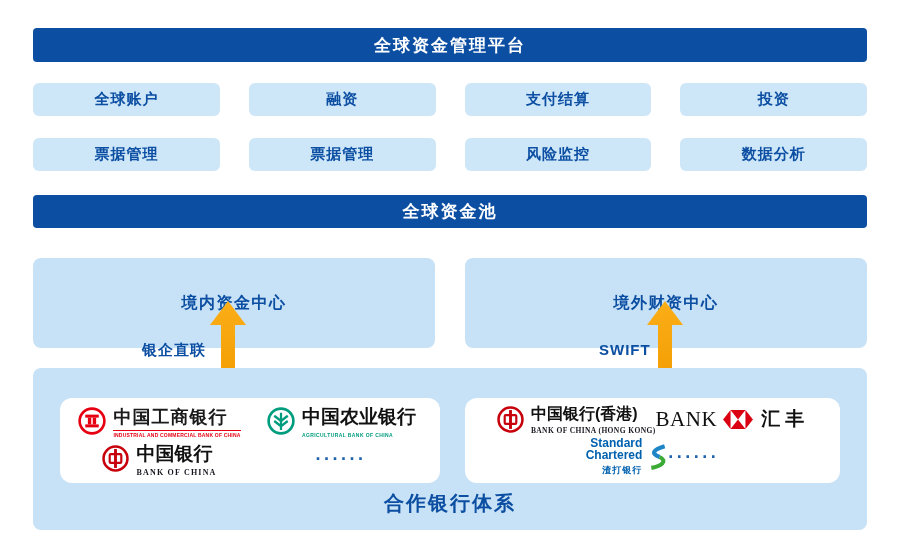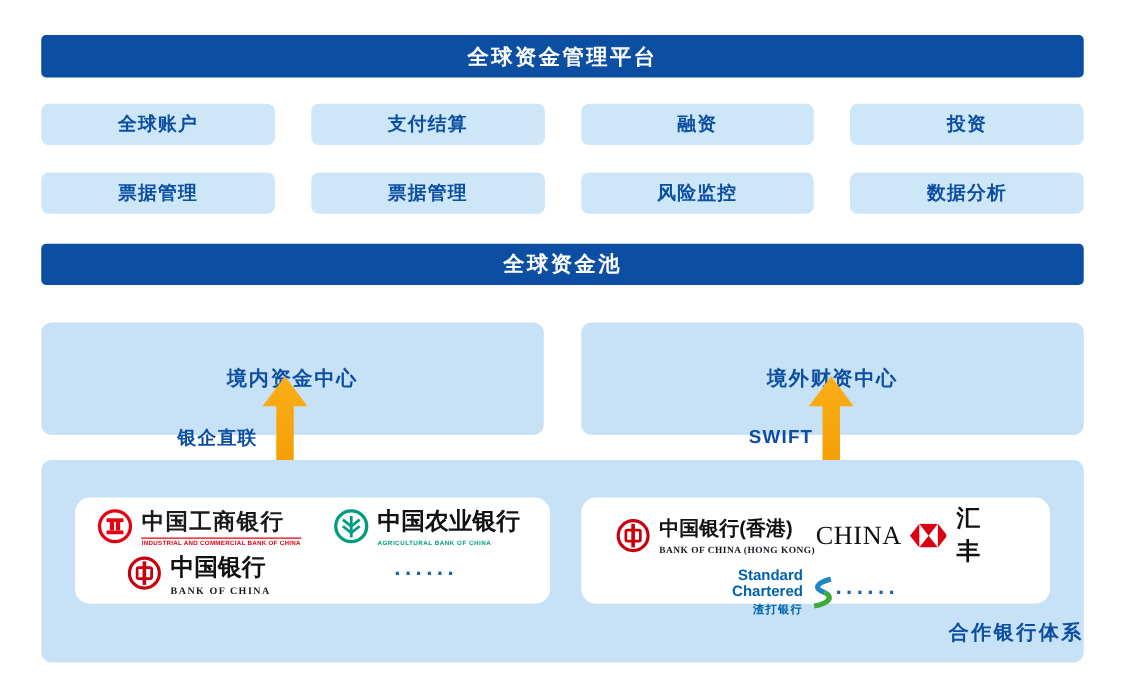--- a/index.html
+++ b/index.html
@@ -50,22 +50,22 @@
   }
   .link-label.left { left:128px; width:78px; text-align:right; }
   .link-label.right { left:599px; }
 
   
   .panel {
     position:absolute; left:33px; top:368px; width:834px; height:162px;
     background:#C7E2F6; border-radius:8px;
   }
   .panel-title {
-    position:absolute; bottom:13px; left:0; width:100%; text-align:right;
-    color:#0B4EA2; font-size:16px; font-weight:700; letter-spacing:2px;
+    position:absolute; bottom:13px; left:0; width:100%; text-align:center;
+    color:#0B4EA2; font-size:20px; font-weight:700; letter-spacing:2px;
   }
   .white-box {
     position:absolute; top:30px; height:85px; background:#ffffff; border-radius:12px;
     display:flex; flex-direction:column; justify-content:space-evenly;
     padding:4px 8px; box-sizing:border-box;
   }
   .white-box.domestic { left:27px; width:380px; }
   .white-box.overseas { left:432px; width:375px;align-items:center; }
   .bank-row { display:flex; align-items:center; }
   .bank-cell {
@@ -97,22 +97,22 @@
 <body>
 
 <div class="canvas">
 
   <div class="banner platform">
     <span>全球资金管理平台</span>
   </div>
 
   <div class="tile-row row1">
     <div class="tile">全球账户</div>
+    <div class="tile">融资</div>
     <div class="tile">支付结算</div>
-    <div class="tile">融资</div>
     <div class="tile">投资</div>
   </div>
 
   <div class="tile-row row2">
     <div class="tile">票据管理</div>
     <div class="tile">票据管理</div>
     <div class="tile">风险监控</div>
     <div class="tile">数据分析</div>
   </div>
 
@@ -201,21 +201,21 @@
             <circle cx="20" cy="20" r="16.5" fill="none" stroke="#C7000B" stroke-width="3.5"></circle>
             <rect x="12" y="14" width="16" height="12" rx="1.5" fill="none" stroke="#C7000B" stroke-width="3"></rect>
             <rect x="18" y="7" width="4" height="26" fill="#C7000B"></rect>
           </svg>
           <div class="bank-text">
             <span class="cn-serif small">中国银行(香港)</span>
             <span class="bochk-en">BANK OF CHINA (HONG KONG)</span>
           </div>
         </div>
         <div class="bank-cell">
-          <span class="hsbc-latin">CHINA</span>
+          <span class="hsbc-latin">BANK</span>
           <svg viewBox="0 0 44 28" width="30" height="19">
             <polygon points="11,0 33,0 22,14" fill="#DB0011"></polygon>
             <polygon points="11,28 33,28 22,14" fill="#DB0011"></polygon>
             <polygon points="11,0 0,14 11,28" fill="#DB0011"></polygon>
             <polygon points="33,0 44,14 33,28" fill="#DB0011"></polygon>
           </svg>
           <span class="hsbc-cn">汇丰</span>
         </div>
       </div>
       <div class="bank-row">

